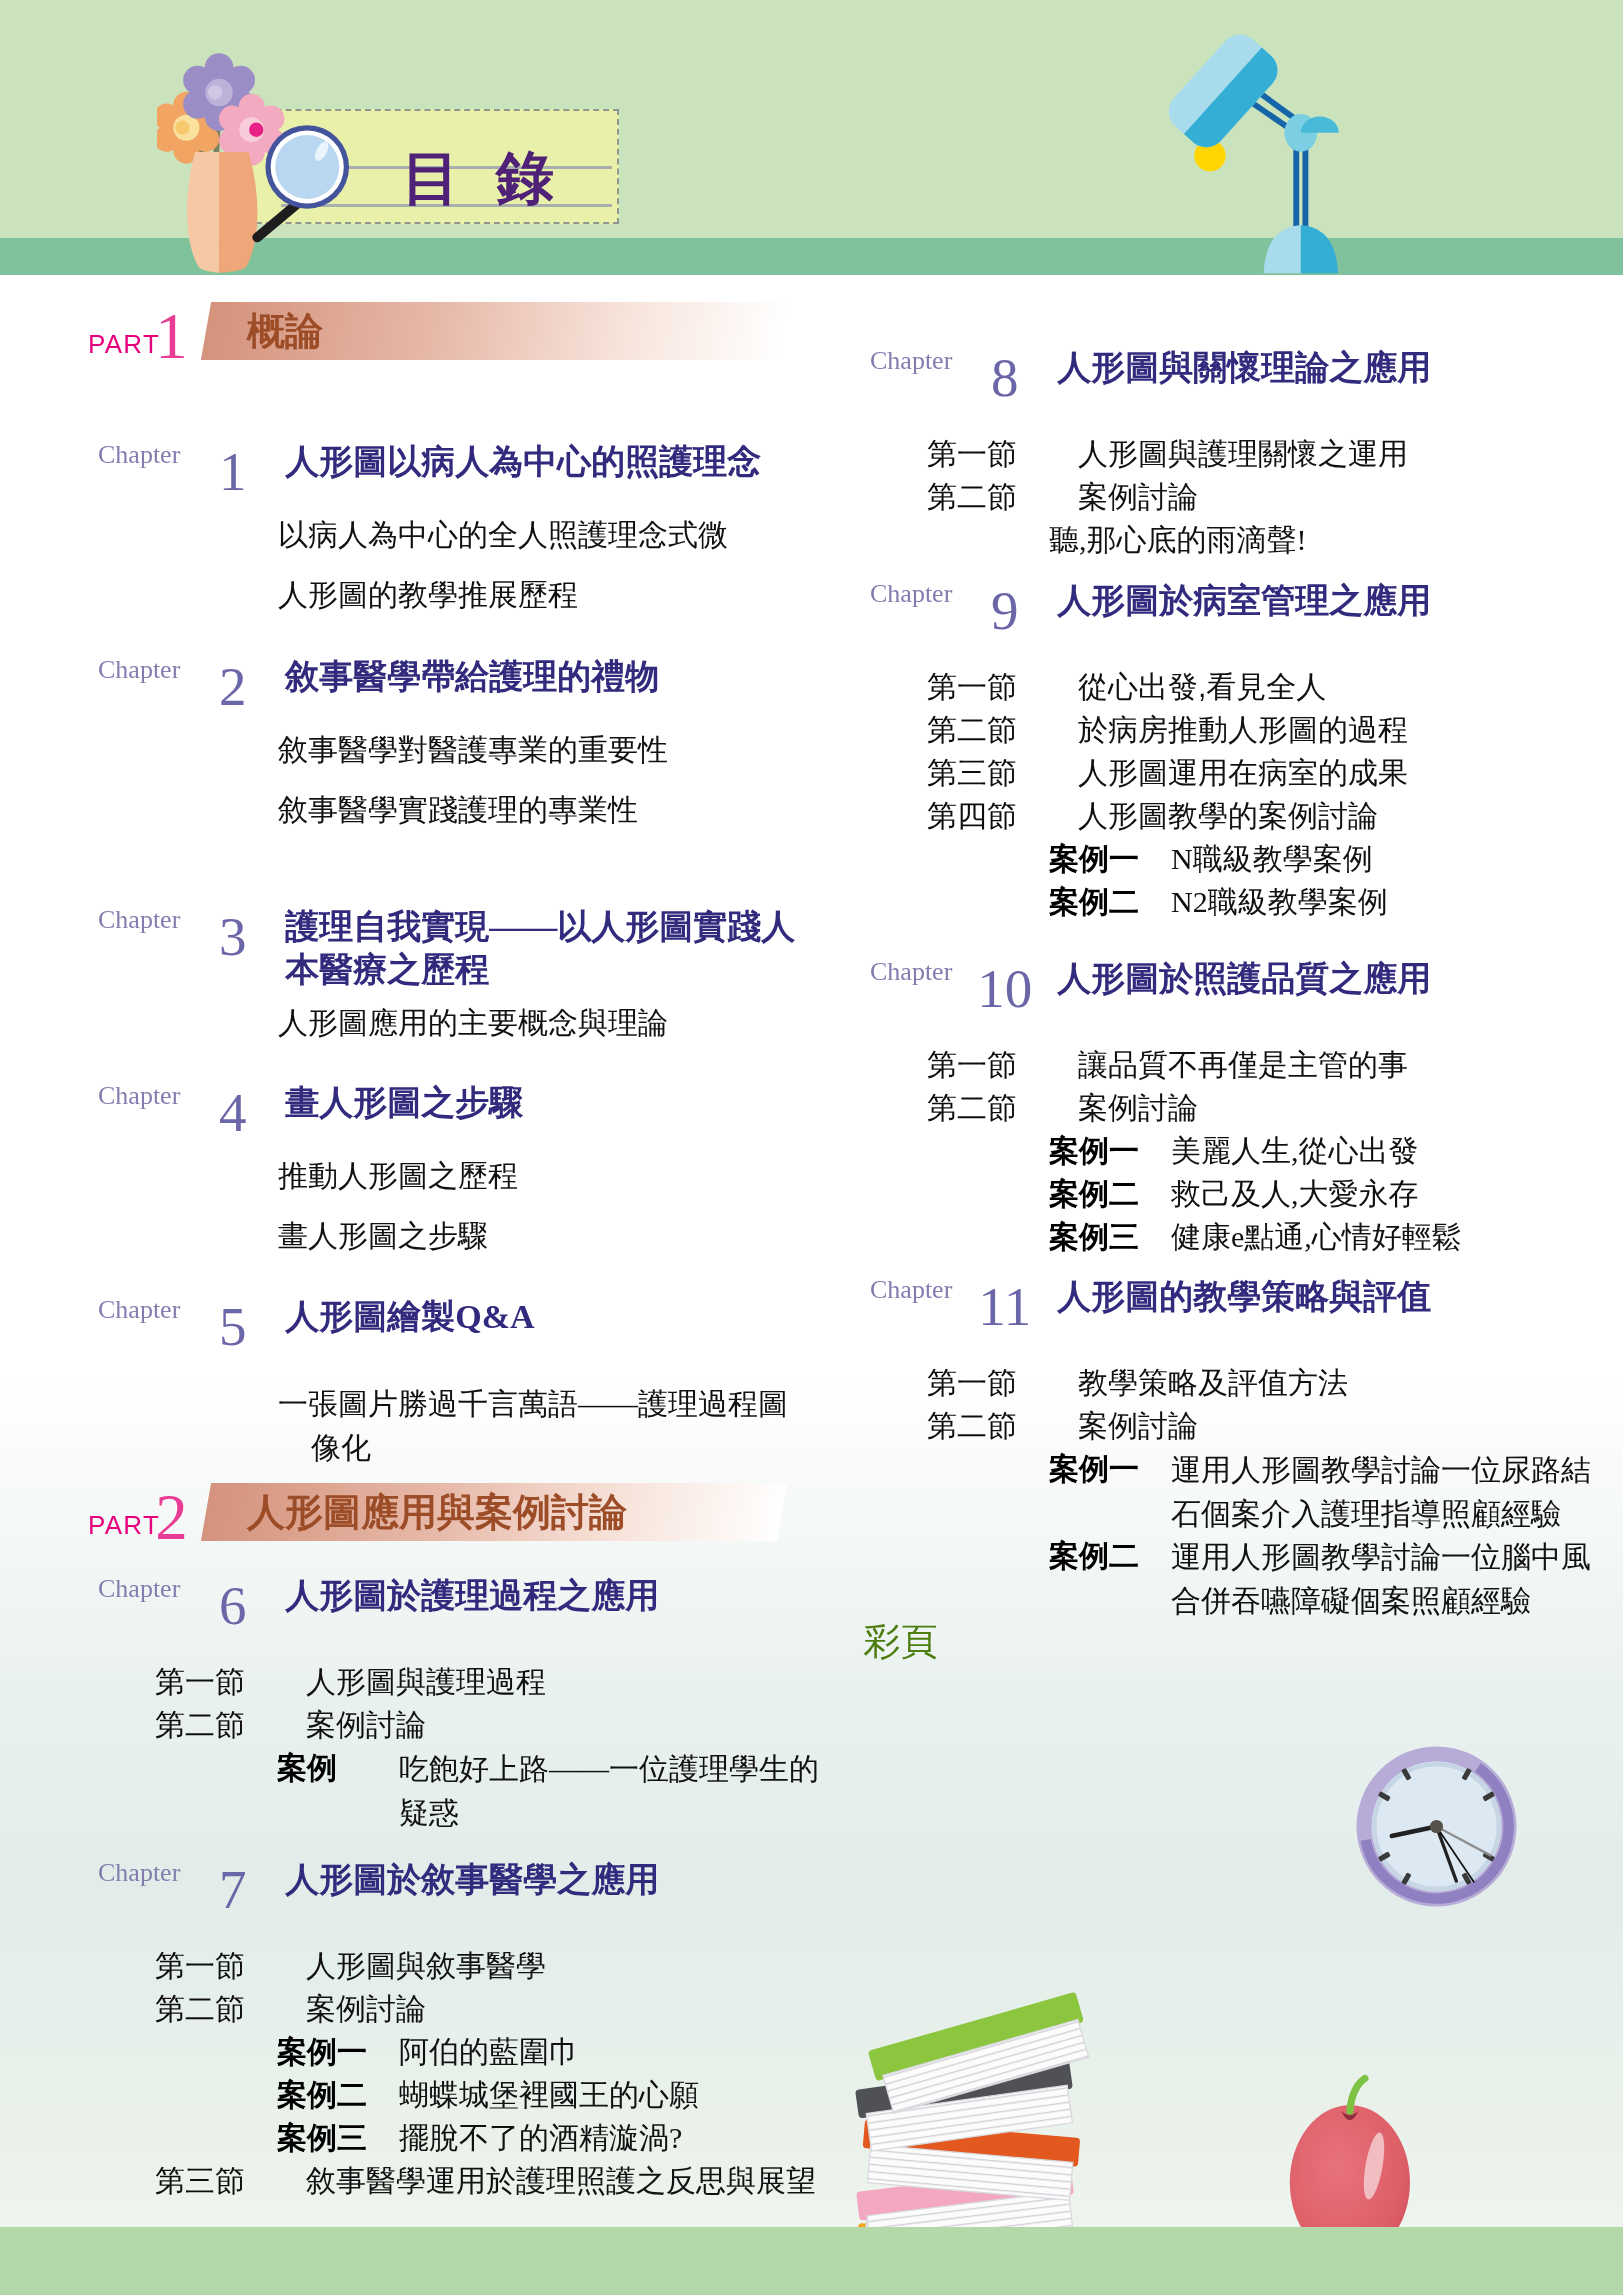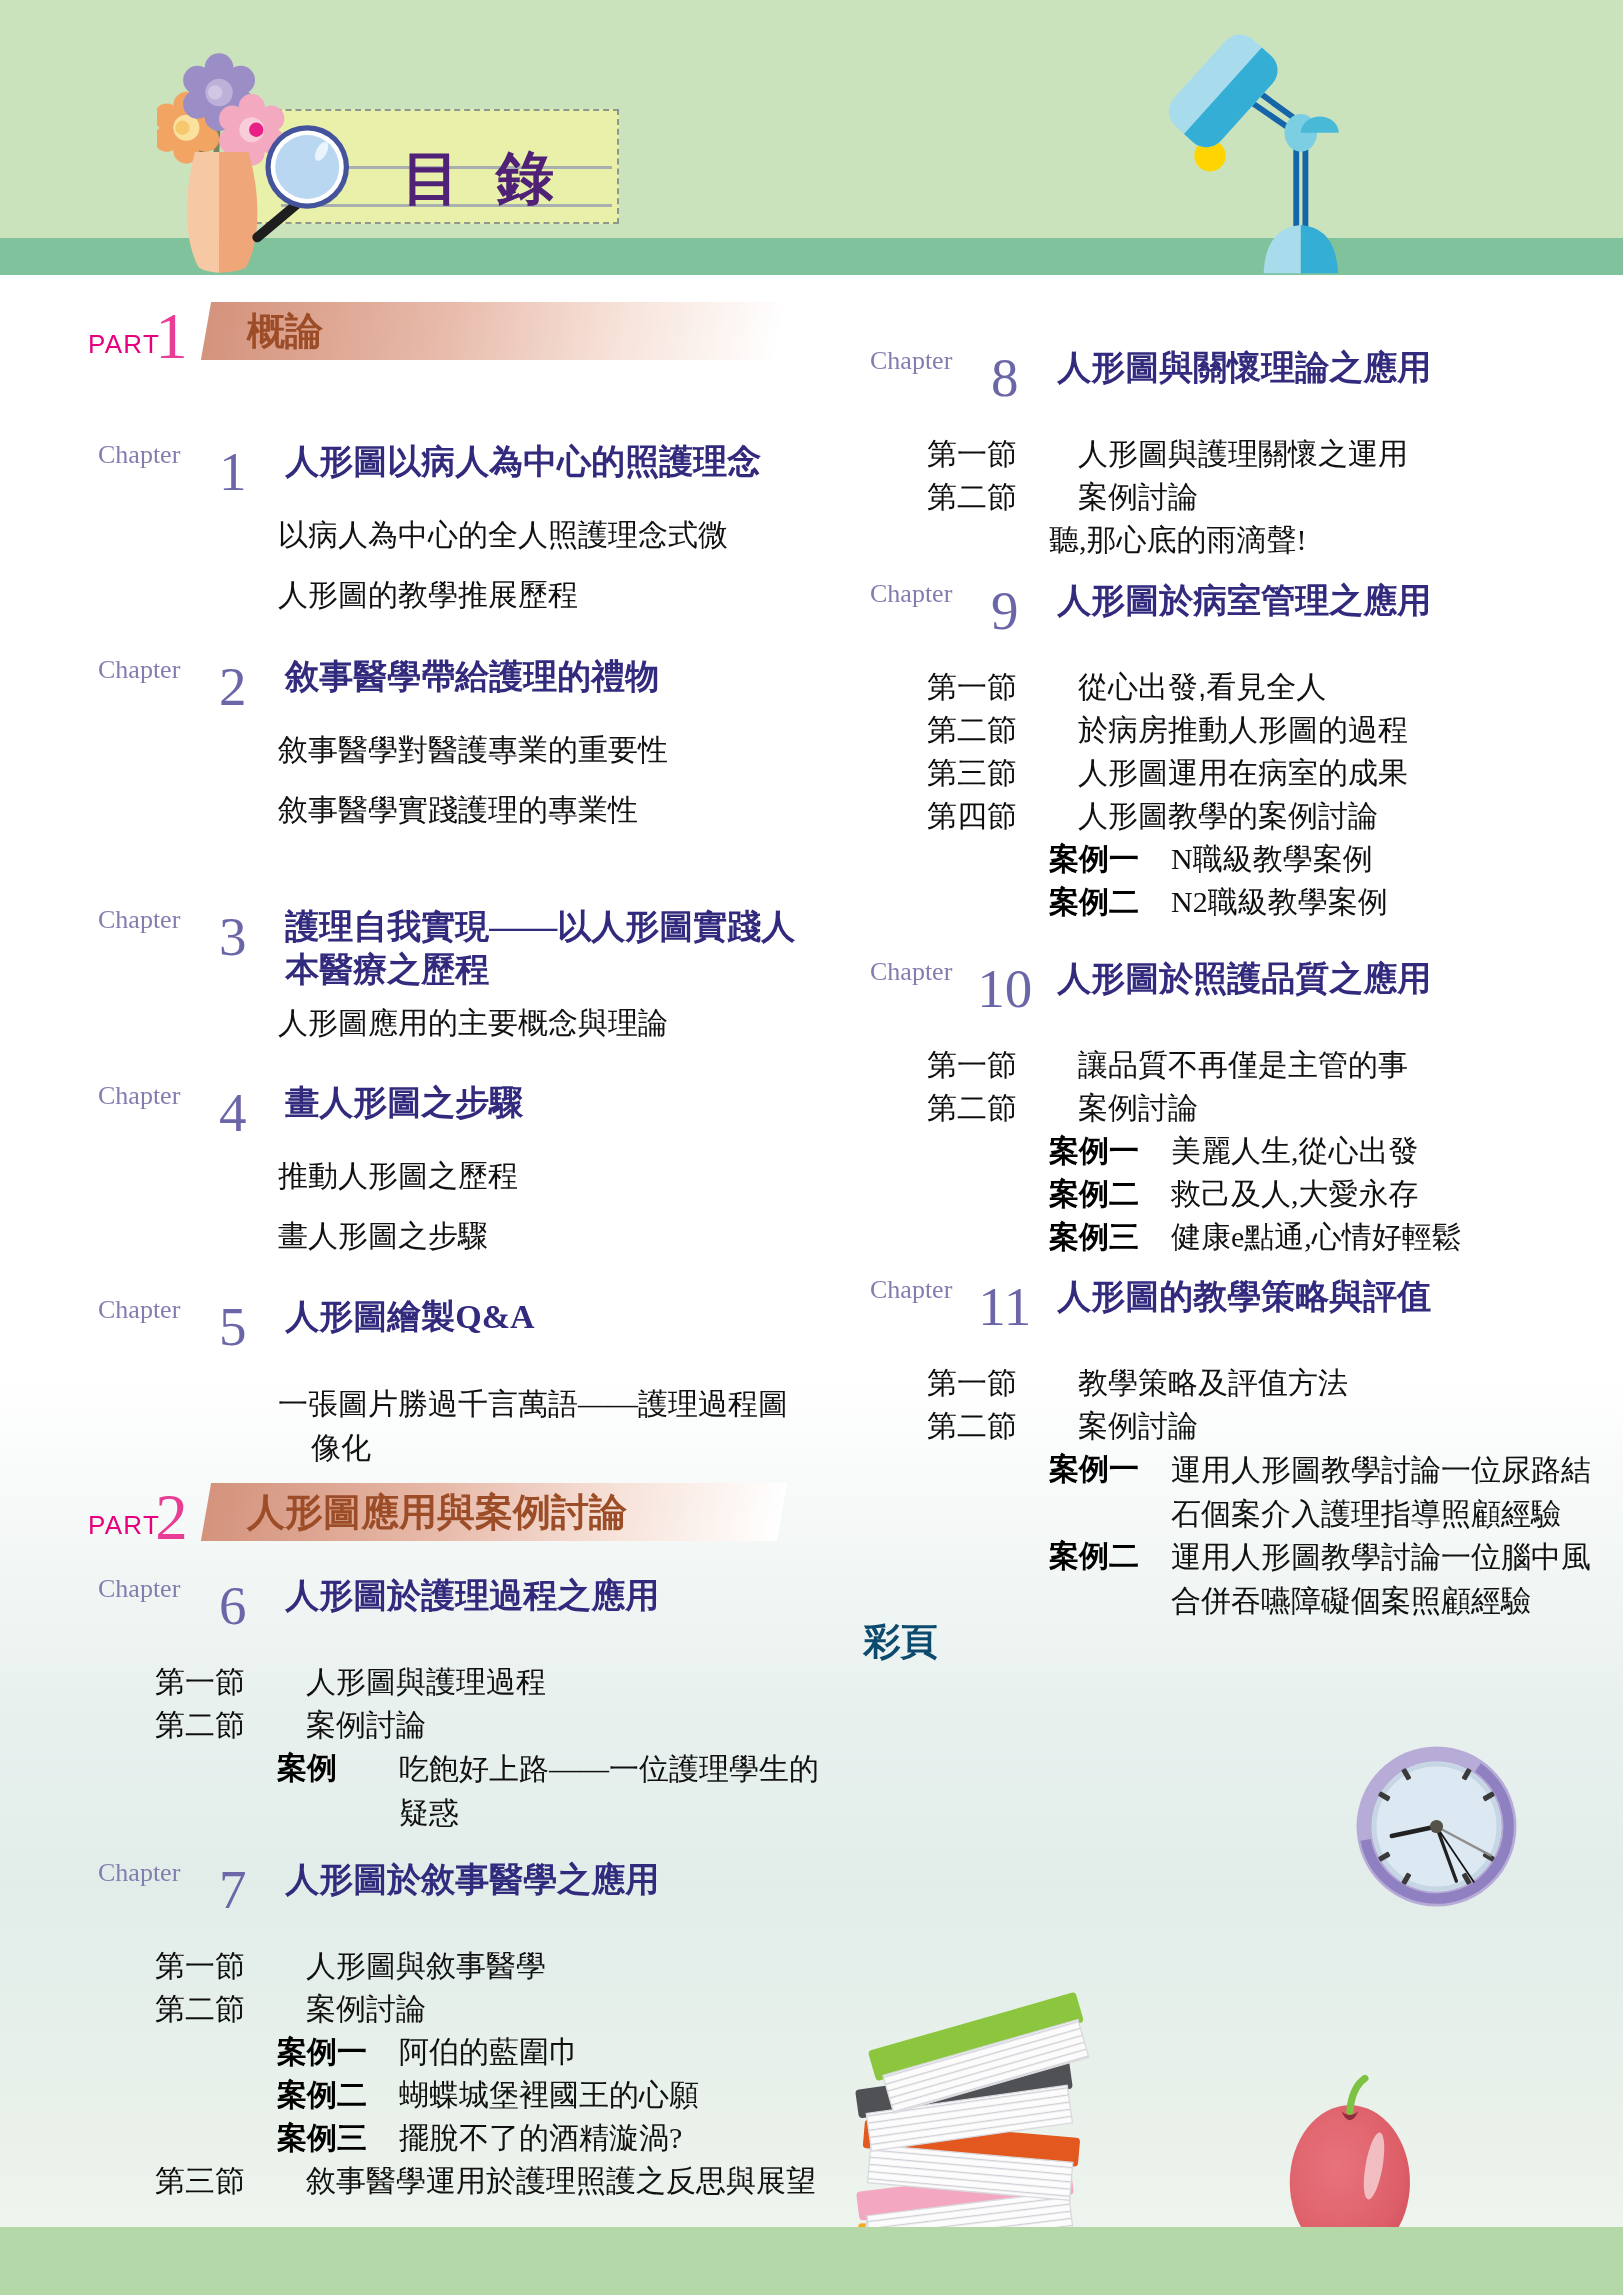--- a/index.html
+++ b/index.html
@@ -82,22 +82,22 @@
   .case-label{flex:0 0 93px;font-weight:700;color:#000;}
   .case-text{
     flex:1;font-family:"Liberation Serif","DejaVu Serif",serif;max-width:432px;
   }
   .case-plain{padding-left:179px;}
   .case-plain .case-text{max-width:589px;}
   .wrap2{line-height:44px;margin-top:-6.5px;margin-bottom:-7.2px;}
   .sub.wrap2{margin-top:23.6px;margin-bottom:-7.2px;padding-left:33px;text-indent:-33px;}
   .color-pages{
     position:absolute;left:19.6px;top:1617px;
-    font-family:"Liberation Serif","DejaVu Serif",serif;font-weight:700;
-    font-size:37px;color:#0c4a6e;
+    font-family:"Liberation Serif","DejaVu Serif",serif;font-weight:400;
+    font-size:37px;color:#4d7c0f;
   }
 </style>
 </head>
 <body>
 
 <div class="header"></div>
 <div class="header-band"></div>
 
 <div class="toc-box"></div>
 <div class="toc-line l1"></div>

